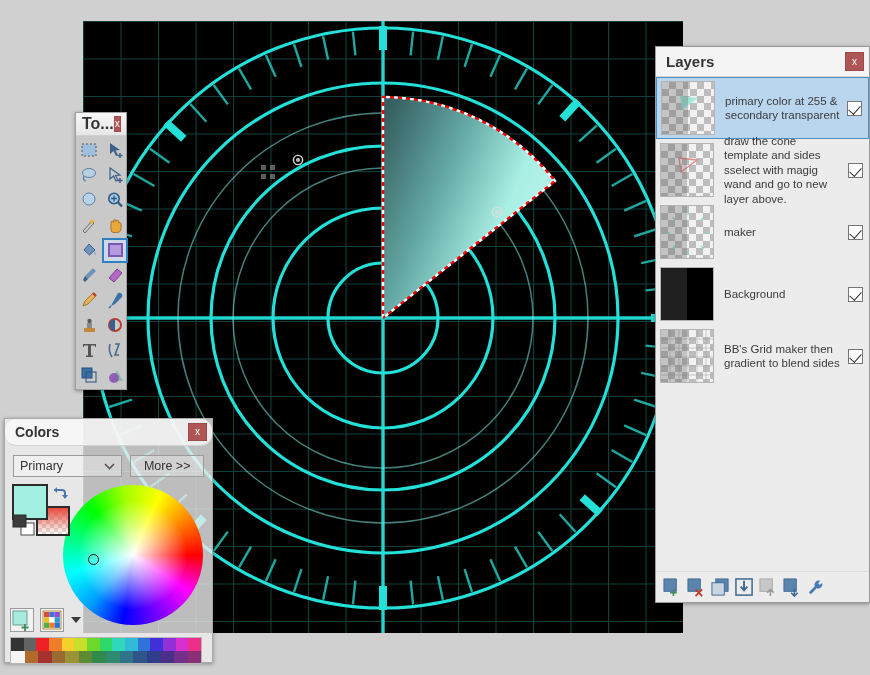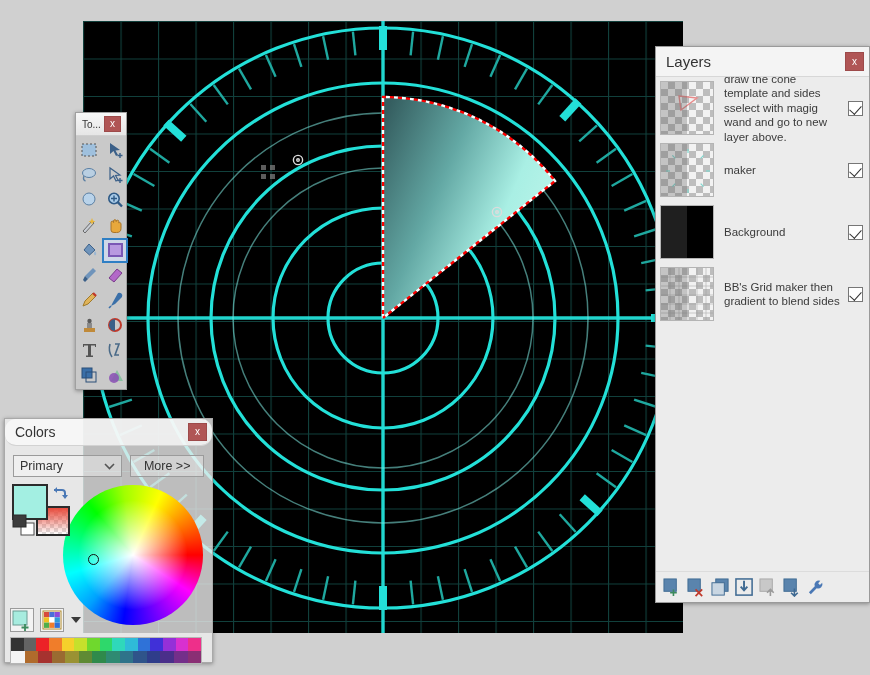--- a/index.html
+++ b/index.html
@@ -15,21 +15,21 @@
   #canvas-wrap{ position:absolute; left:83px; top:21px; width:600px; height:612px;
      background:#000; overflow:hidden; }
   #canvas-wrap svg{ display:block; }
 
   
   .win{ position:absolute; background:#eeeeee; border:1px solid #9a9a9a;
         box-shadow:0 1px 4px rgba(0,0,0,.35); }
   .win-title{ height:26px; background:linear-gradient(#fbfbfb,#ededed);
         border-bottom:1px solid #cfcfcf; display:flex; align-items:center;
         padding:0 2px 0 10px; }
-  .win-title .t{ font-size:14px; color:#333; flex:1; }
+  .win-title .t{ font-size:14px; color:#333; flex:1;font-weight:bold; }
   .closebtn{ width:18px; height:17px; background:#b05555; color:#fff; border:1px solid #9d4a4a;
         font-size:10px; line-height:15px; text-align:center; cursor:pointer; margin-right:3px;}
 
   
   #layers{ left:655px; top:46px; width:215px; height:557px; }
   #layers .win-title{ height:30px; background:#f4f4f4; border-bottom:1px solid #d7d7d7;}
   #layers .win-title .t{ font-size:15px; }
   #layers .closebtn{ width:19px; height:19px; line-height:17px; }
   .layer-list{ position:absolute; top:30px; left:0; right:0; bottom:31px; background:#ececec;
       overflow:hidden; }
@@ -51,21 +51,21 @@
         position:relative; cursor:pointer; }
   .chk.on:after{ content:""; position:absolute; left:3px; top:1px; width:6px; height:10px;
         border:solid #333; border-width:0 1.6px 1.6px 0; transform:rotate(42deg); }
   .layer-tools{ position:absolute; bottom:0; left:0; right:0; height:31px; background:#ececec;
         border-top:1px solid #dcdcdc; display:flex; align-items:center; gap:5px; padding-left:7px;}
   .ltool{ width:19px; height:19px; cursor:pointer; position:relative; }
 
   
   #tools{ left:75px; top:112px; width:52px; height:278px; background:#c9c9c9; border:1px solid #a0a0a0;}
   #tools .win-title{ height:23px; background:linear-gradient(#f7f7f7,#e6e6e6); padding-left:6px;}
-  #tools .win-title .t{ font-size:10px; }
+  #tools .win-title .t{ font-size:16px; }
   #tools .closebtn{ width:17px; height:16px; line-height:14px;}
   .toolgrid{ display:grid; grid-template-columns:26px 26px; padding:2px 0 0 0;}
   .tcell{ width:26px; height:25px; display:flex; align-items:center; justify-content:center;
       cursor:pointer; }
   .tcell.active{ background:#cfd8e8; outline:2px solid #2f7fc4; outline-offset:-2px; }
 
   
   #colors{ left:4px; top:418px; width:209px; height:245px;
       background:rgba(236,236,236,.80); border:1px solid #a9a9a9; }
   #colors .win-title{ height:27px; background:rgba(250,250,250,.78); border-bottom:1px solid #d2d2d2;border-radius:11px;}
@@ -227,20 +227,30 @@
     </g>
   </svg>
 </div>
 
 <div class="win" id="layers">
   <div class="win-title">
     <span class="t">Layers</span>
     <span class="closebtn">x</span>
   </div>
   <div class="layer-list" id="layer-list">
+      <div class="layer-row sel">
+        <div class="thumb">
+          <div class="art"><svg viewBox="0 0 54 54" width="54" height="54">
+              <path d="M18 14 L36 16 L20 28 Z" fill="#9ae8dc" opacity=".9"></path>
+            </svg></div>
+          <div class="half"></div>
+        </div>
+        <div class="layer-name">primary color at 255 &amp; secondary transparent</div>
+        <div class="chk on"></div>
+      </div>
       <div class="layer-row">
         <div class="thumb">
           <div class="art"><svg viewBox="0 0 54 54" width="54" height="54">
               <path d="M18 14 L36 16 L20 28 Z" fill="none" stroke="#e88a8a" stroke-width="1.4"></path>
             </svg></div>
           <div class="half"></div>
         </div>
         <div class="layer-name">draw the cone template and sides sselect with magig wand and go to new layer above.</div>
         <div class="chk on"></div>
       </div>

